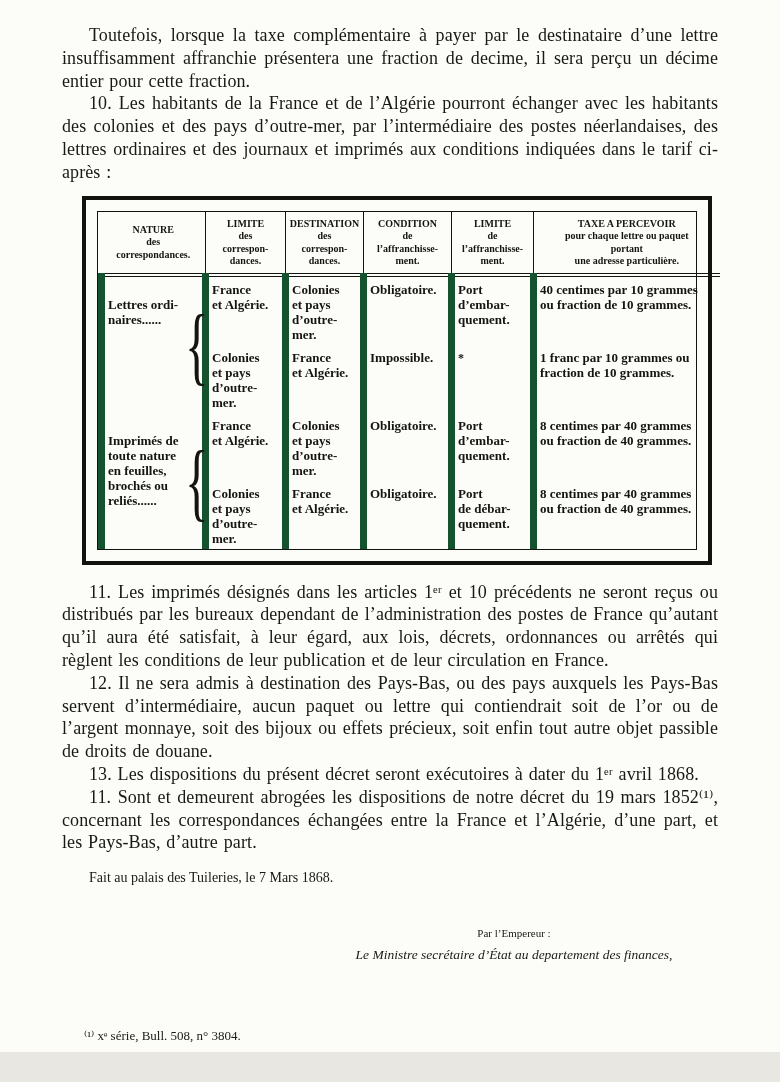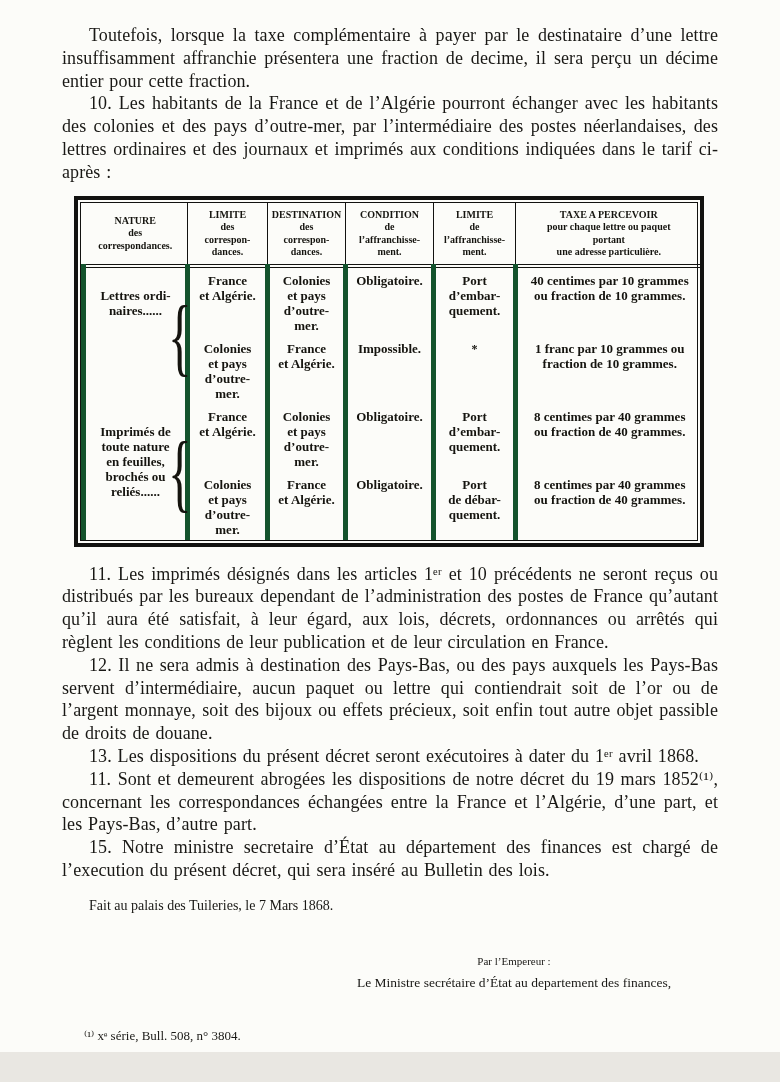--- a/index.html
+++ b/index.html
@@ -20,24 +20,24 @@
     font-size:18px;
     line-height:22.8px;
     text-align:justify;
     text-indent:27px;
     letter-spacing:0.1px;
     word-spacing:1.2px;
   }
 
   
   .table-outer {
-    margin:12px 0 16px 12px;
+    margin:12px 0 16px 20px;
     width:630px;
     border:4px solid #121210;
-    padding:2px;
+    padding:11px;
     background:#fcfcf9;
     box-sizing:border-box;
   }
   .table-inner { border:1px solid #121210; }
   table.tariff {
     border-collapse:collapse; width:100%; table-layout:fixed;
     font-weight:bold; color:#15140f;
   }
   table.tariff th {
     font-size:10px; line-height:12.5px;
@@ -45,23 +45,23 @@
     text-align:center; vertical-align:middle;
     white-space:pre-line;
     border-bottom:4px double #121210;
     border-left:1px solid #121210;
     font-weight:bold;
   }
   table.tariff th:first-child { border-left:none; }
   table.tariff td {
     font-size:13px; line-height:15px;
     padding:5px 3px 3px 3px;
-    vertical-align:top; text-align:center;
+    vertical-align:top; text-align:left;
     white-space:pre-line;
-    border-left:5px solid #14532d;
+    border-left:7px solid #14532d;
   }
   td.no-left { border-left:none; }
   td.c-taxe {
     text-align:left; white-space:pre-wrap; padding-left:5px; padding-right:2px;
   }
   td.nature-cell {
     border-left:none;
     vertical-align:middle;
     text-align:left;
     position:relative;
@@ -81,21 +81,21 @@
 
   
   p.closing {
     margin:12px 0 0 0;
     font-size:14px; line-height:23px;
     text-indent:27px;
   }
   .signature { margin:10px 0 0 248px; width:408px; text-align:center; }
   .sig-napoleon { font-size:16px; line-height:20px; margin-bottom:6px; letter-spacing:0.6px; }
   .sig-emperor  { font-size:11px; line-height:17px; margin-bottom:4px;margin-top:36px; }
-  .sig-minister { font-size:13.5px; line-height:17px; margin-bottom:5px; }
+  .sig-minister { font-size:13.5px; line-height:17px; margin-bottom:5px; font-style:italic; }
   .sig-magne    { font-size:15px; line-height:19px; letter-spacing:0.5px; }
 
   .footnote {
     position:absolute; left:84px; top:1028px;
     font-size:13px; line-height:16px;
   }
 </style>
 </head>
 <body>
 
@@ -209,21 +209,20 @@
             </tr>
           </tbody>
         </table>
       </div>
     </div>
 
     <p class="body-text">11. Les imprimés désignés dans les articles 1ᵉʳ et 10 précédents ne seront reçus ou distribués par les bureaux dependant de l’administration des postes de France qu’autant qu’il aura été satisfait, à leur égard, aux lois, décrets, ordonnances ou arrêtés qui règlent les conditions de leur publication et de leur circulation en France.</p>
     <p class="body-text">12. Il ne sera admis à destination des Pays-Bas, ou des pays auxquels les Pays-Bas servent d’intermédiaire, aucun paquet ou lettre qui contiendrait soit de l’or ou de l’argent monnaye, soit des bijoux ou effets précieux, soit enfin tout autre objet passible de droits de douane.</p>
     <p class="body-text">13. Les dispositions du présent décret seront exécutoires à dater du 1ᵉʳ avril 1868.</p>
     <p class="body-text">11. Sont et demeurent abrogées les dispositions de notre décret du 19 mars 1852⁽¹⁾, concernant les correspondances échangées entre la France et l’Algérie, d’une part, et les Pays-Bas, d’autre part.</p>
-    <p class="body-text">15. Notre ministre secretaire d’État au département des finances est chargé de l’execution du présent décret, qui sera inséré au Bulletin des lois.</p>
 
     <p class="closing">Fait au palais des Tuileries, le 7 Mars 1868.</p>
 
     <div class="signature">
       <div class="sig-emperor">Par l’Empereur :</div>
       <div class="sig-minister">Le Ministre secrétaire d’État au departement des finances,</div>
     </div>
   </div>
 
   <div class="footnote">⁽¹⁾ xᵉ série, Bull. 508, n° 3804.</div>

